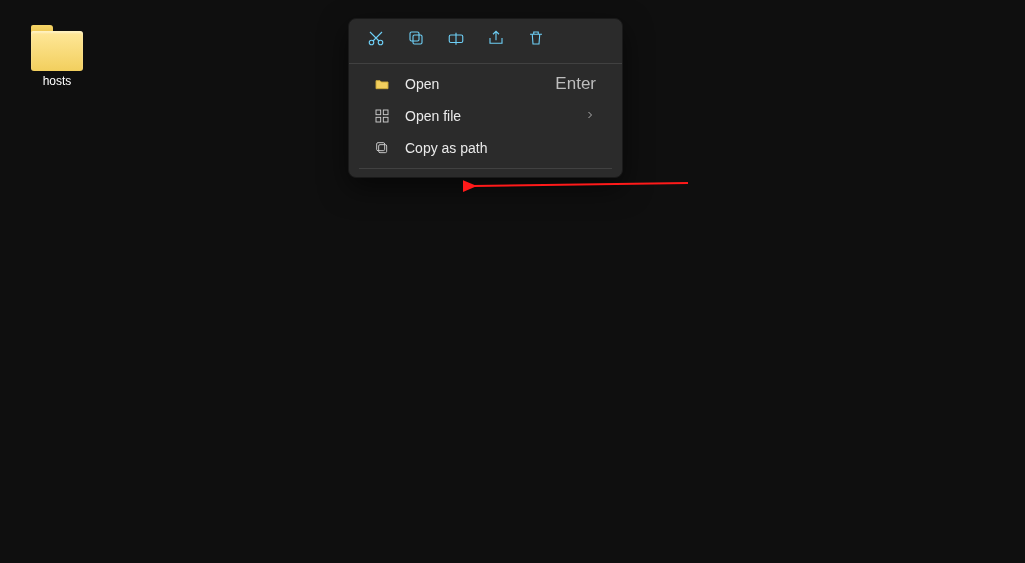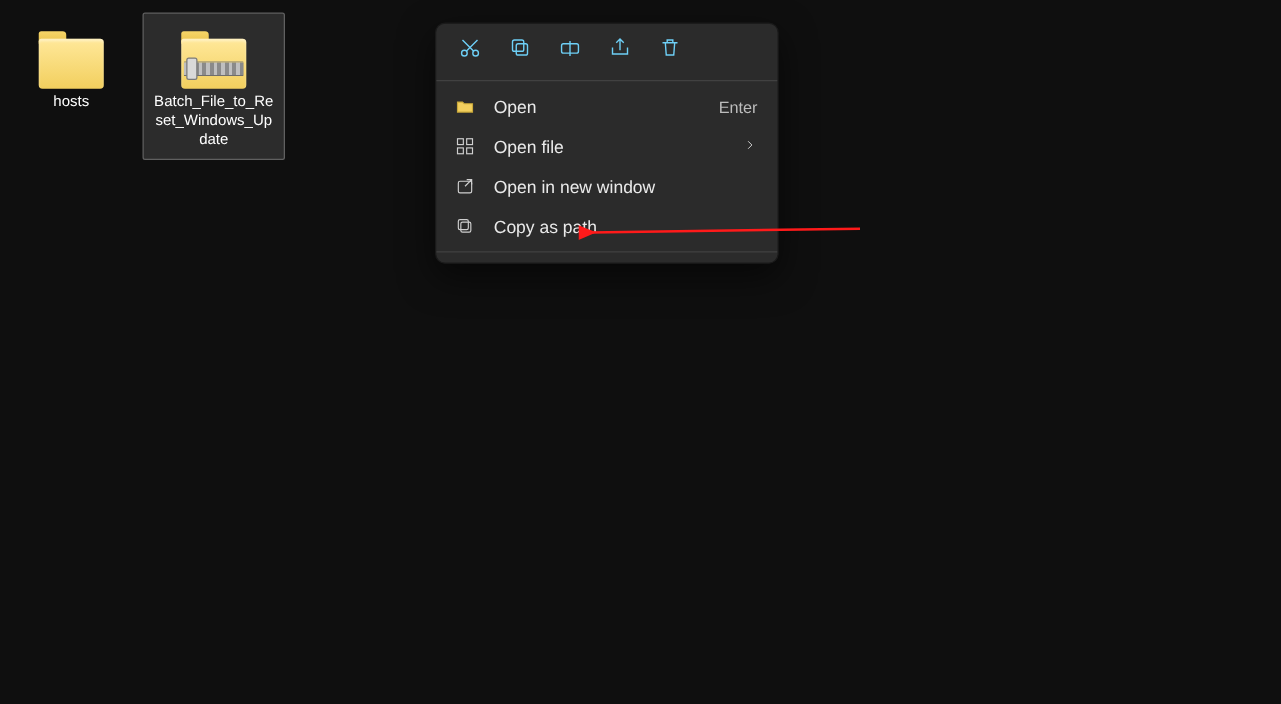--- a/index.html
+++ b/index.html
@@ -1,62 +1,55 @@
 <!DOCTYPE html>
 <html><head>
 <meta charset="utf-8">
 <style>
   html,body{margin:0;padding:0;width:1025px;height:563px;background:#0f0f0f;font-family:"Segoe UI",Arial,sans-serif;overflow:hidden;color:#e8e8e8;user-select:none}
   .desktop{position:relative;width:100%;height:100%}
   .icon-grid{position:absolute;left:0;top:10px;display:flex;gap:0}
-  .desk-item{width:112px;display:flex;flex-direction:column;align-items:center;padding:12px 0 8px;border:1px solid transparent;border-radius:2px;text-align:center}
+  .desk-item{width:112px;display:flex;flex-direction:column;align-items:center;padding:12px 0 8px;border:1px solid transparent;border-radius:2px;text-align:left}
   .desk-item.selected{background:#2c2c2c;border:1px solid #606060}
   .desk-label{font-size:12px;line-height:1.25;color:#fff;max-width:96px;overflow-wrap:break-word;padding-top:3px}
   .folder-ico,.zip-ico{width:58px;height:48px;position:relative}
   
   .folder-ico::before{content:"";position:absolute;top:2px;left:3px;width:22px;height:10px;background:linear-gradient(#f6d568,#e9c24b);border-radius:2px 3px 0 0}
   .folder-ico::after{content:"";position:absolute;top:8px;left:3px;right:3px;bottom:0;background:linear-gradient(#ffe89a,#f2cf5e);border-radius:2px 3px 3px 3px;box-shadow:inset 0 2px 2px rgba(255,255,255,.4)}
   
   .zip-ico::before{content:"";position:absolute;top:2px;left:3px;width:22px;height:10px;background:linear-gradient(#f6d568,#e9c24b);border-radius:2px 3px 0 0}
   .zip-ico::after{content:"";position:absolute;top:8px;left:3px;right:3px;bottom:0;background:linear-gradient(#ffe89a,#f2cf5e);border-radius:2px 3px 3px 3px;box-shadow:inset 0 2px 2px rgba(255,255,255,.4)}
   .zip-ico .zipper{position:absolute;left:5px;right:5px;top:26px;height:10px;background:repeating-linear-gradient(90deg,#bfbfbf 0 3px,#8a8a8a 3px 6px);border-top:1px solid #6d6d6d;border-bottom:1px solid #6d6d6d;z-index:2;border-radius:1px}
   .zip-ico .pull{position:absolute;left:7px;top:23px;width:7px;height:16px;background:#d9d9d9;border:1px solid #7a7a7a;border-radius:2px;z-index:3}
 
   
   .ctx{position:absolute;left:348px;top:18px;width:273px;background:#2b2b2b;border:1px solid #1a1a1a;border-radius:8px;box-shadow:0 10px 28px rgba(0,0,0,.55);overflow:hidden}
   .ctx-toolbar{display:flex;align-items:center;gap:22px;padding:10px 18px 12px;border-bottom:1px solid #414141}
   .ctx-toolbar svg{width:18px;height:18px;stroke:#6ecff6;fill:none;stroke-width:1.5}
-  .ctx-list{padding:4px 0}
+  .ctx-list{padding:4px 10px}
   .ctx-item{display:flex;align-items:center;height:32px;padding:0 16px 0 14px;font-size:14px;color:#eaeaea;position:relative}
   .ctx-ico{width:18px;height:18px;margin-right:14px;display:flex;align-items:center;justify-content:center;flex:0 0 18px}
   .ctx-ico svg{width:16px;height:16px;stroke:#cfcfcf;fill:none;stroke-width:1.4}
-  .ctx-accel{margin-left:auto;font-size:13px;color:#bdbdbd}
+  .ctx-accel{margin-left:auto;font-size:17px;color:#bdbdbd}
   .ctx-sep{height:1px;background:#414141;margin:4px 0}
   .chev{margin-left:auto}
   .chev svg{width:12px;height:12px;stroke:#cfcfcf;fill:none;stroke-width:1.6}
 
   
   .arrow{position:absolute;left:463px;top:177px;pointer-events:none}
 </style>
 </head>
 <body>
 
 <div class="desktop">
 
   <div class="icon-grid">
     <div class="desk-item">
       <div class="folder-ico"></div>
       <div class="desk-label">hosts</div>
-    </div>
-    <div class="desk-item selected">
-      <div class="zip-ico">
-        <span class="zipper"></span>
-          <span class="pull"></span>
-      </div>
-      <div class="desk-label">Batch_File_to_Reset_Windows_Update</div>
     </div>
   </div>
 
   <div class="ctx">
     <div class="ctx-toolbar">
       <span><svg viewBox="0 0 24 24">
             <circle cx="6" cy="18" r="3"></circle>
             <circle cx="18" cy="18" r="3"></circle>
             <path d="M8 16 20 4M16 16 4 4"></path>
           </svg></span>
@@ -97,29 +90,20 @@
               <rect x="3" y="14" width="7" height="7"></rect>
               <rect x="14" y="14" width="7" height="7"></rect>
             </svg>
           </span>
         <span>Open file</span>
         <span class="chev"><svg viewBox="0 0 24 24">
               <path d="M9 6l6 6-6 6"></path>
             </svg></span>
       </div>
 
-      <div class="ctx-item">
-        <span class="ctx-ico">
-            <svg viewBox="0 0 24 24">
-              <rect x="4" y="6" width="16" height="14" rx="2"></rect>
-              <path d="M14 4h6v6M20 4l-8 8"></path>
-            </svg>
-          </span>
-        <span>Open in new window</span>
-      </div>
 
 
 
 
       <div class="ctx-item">
         <span class="ctx-ico">
             <svg viewBox="0 0 24 24">
               <rect x="7" y="7" width="12" height="12" rx="2"></rect>
               <rect x="4" y="4" width="12" height="12" rx="2"></rect>
             </svg>

